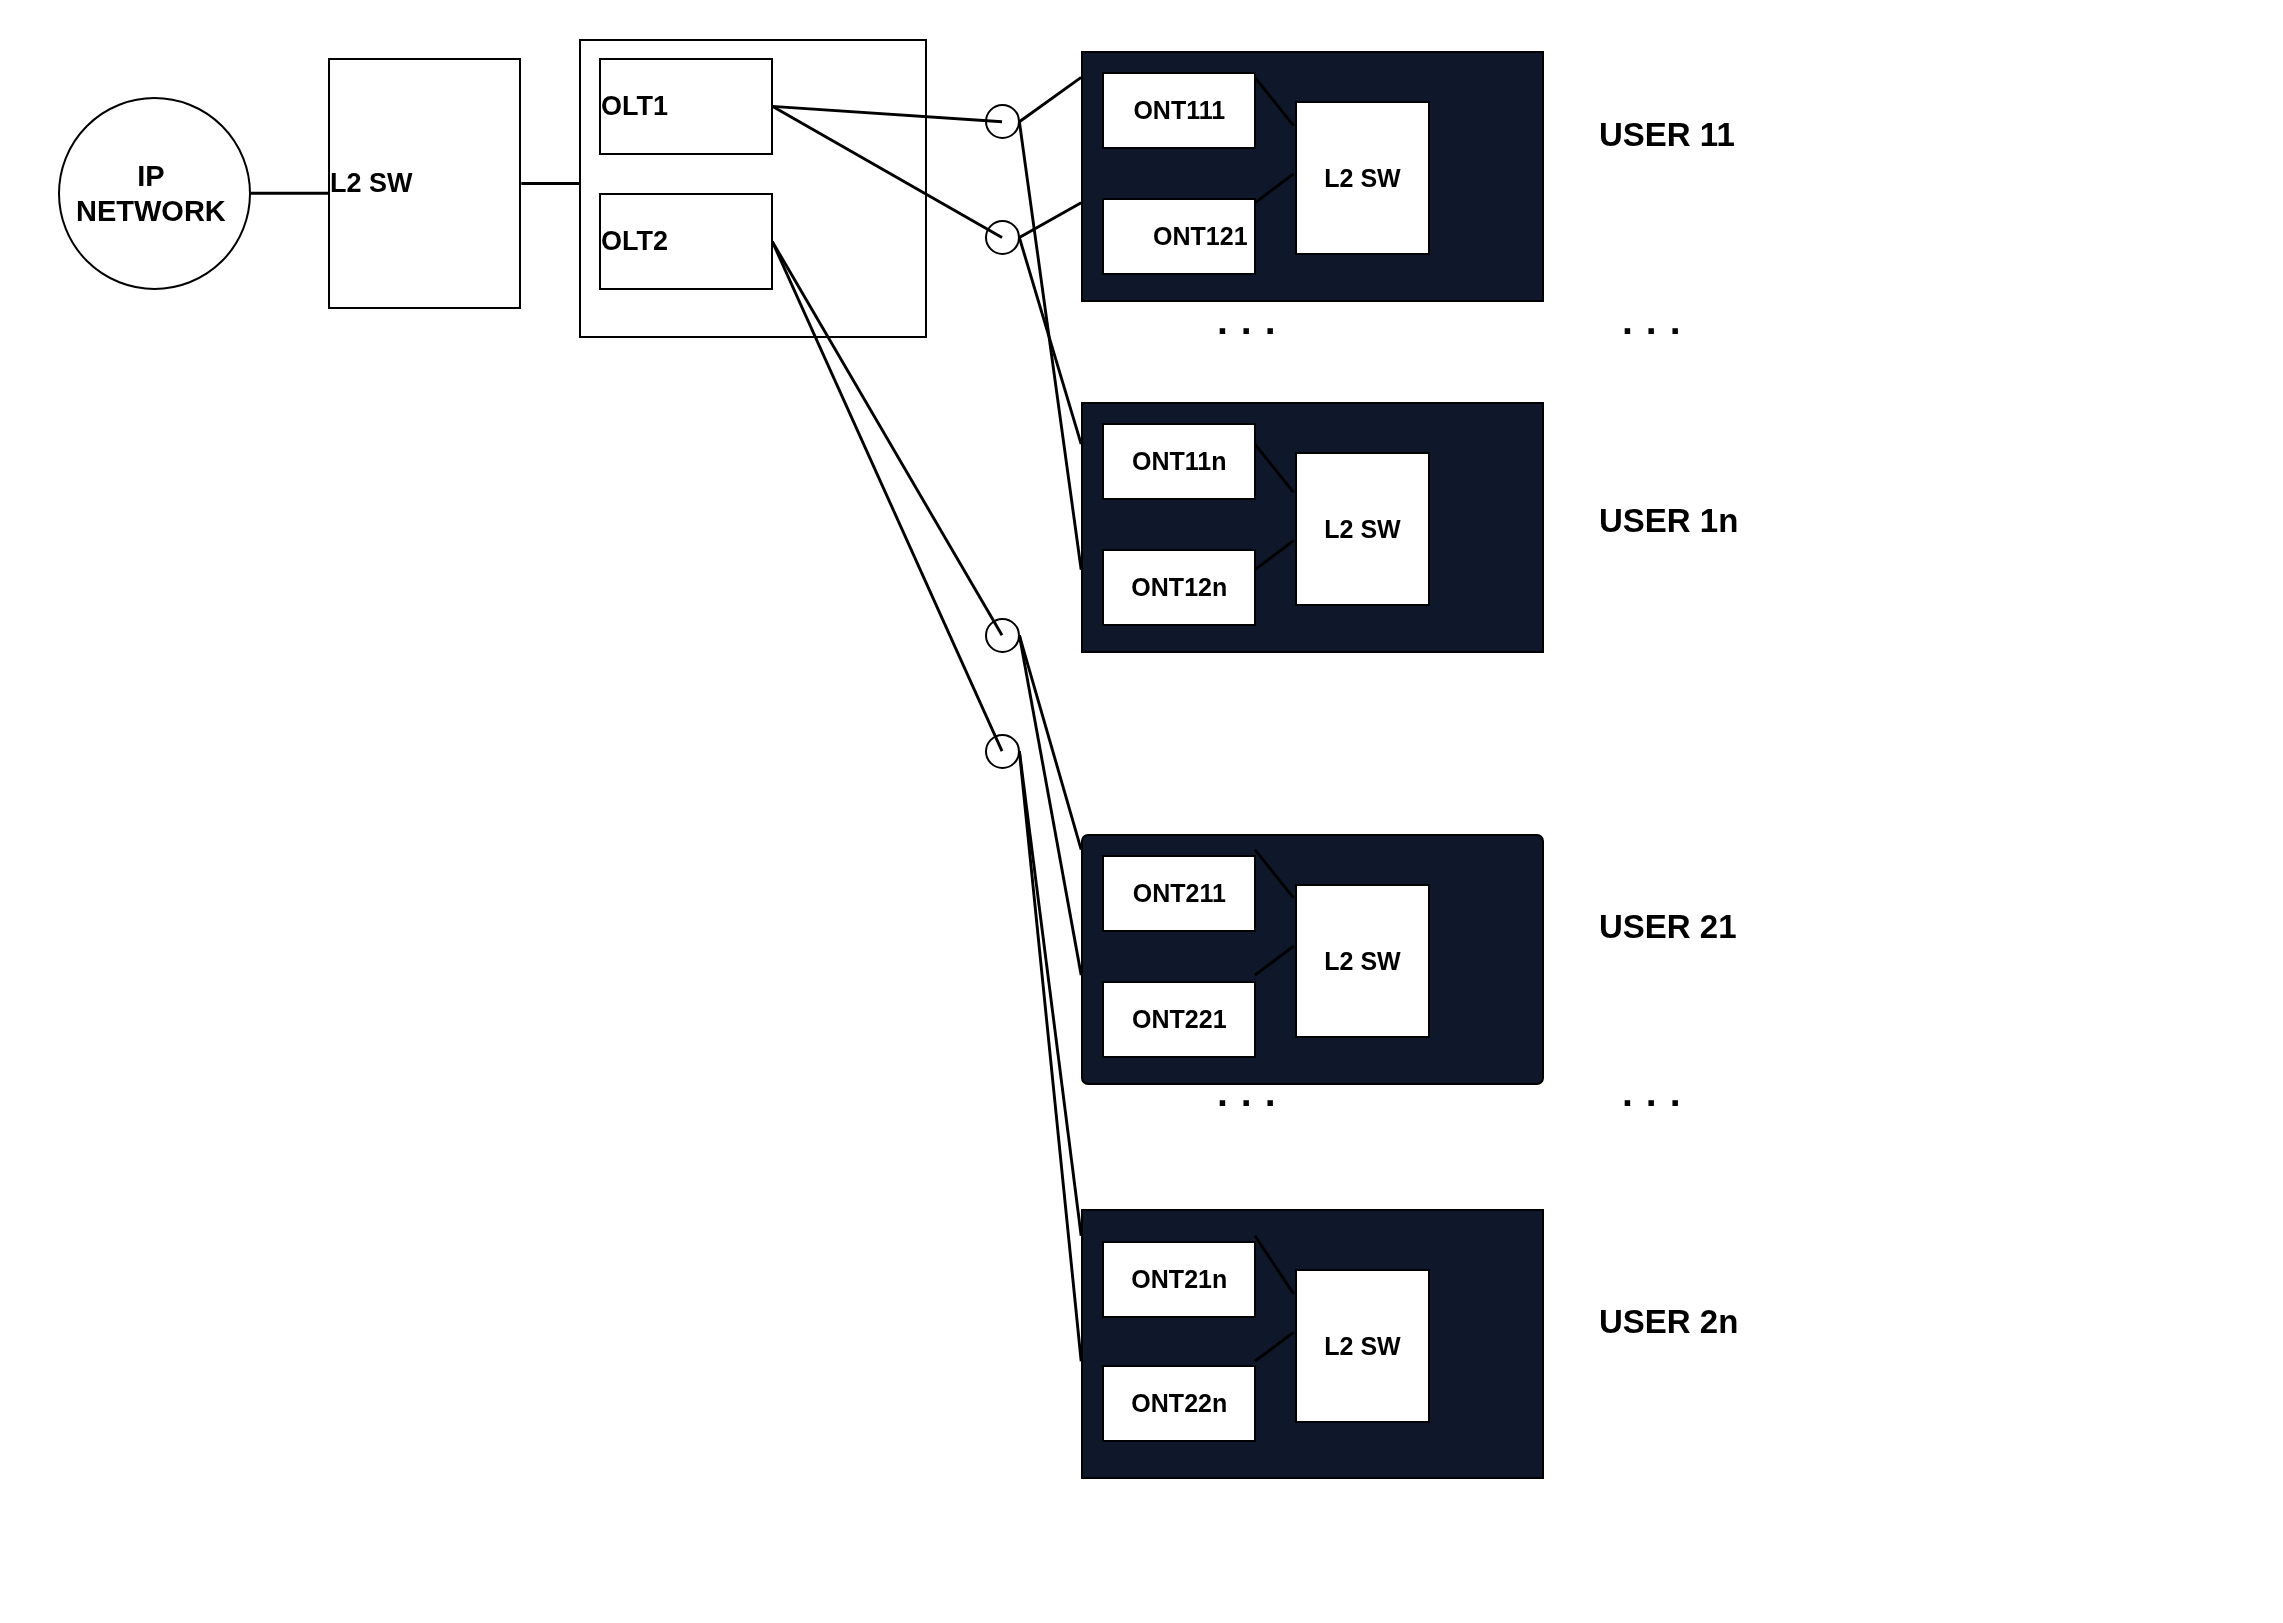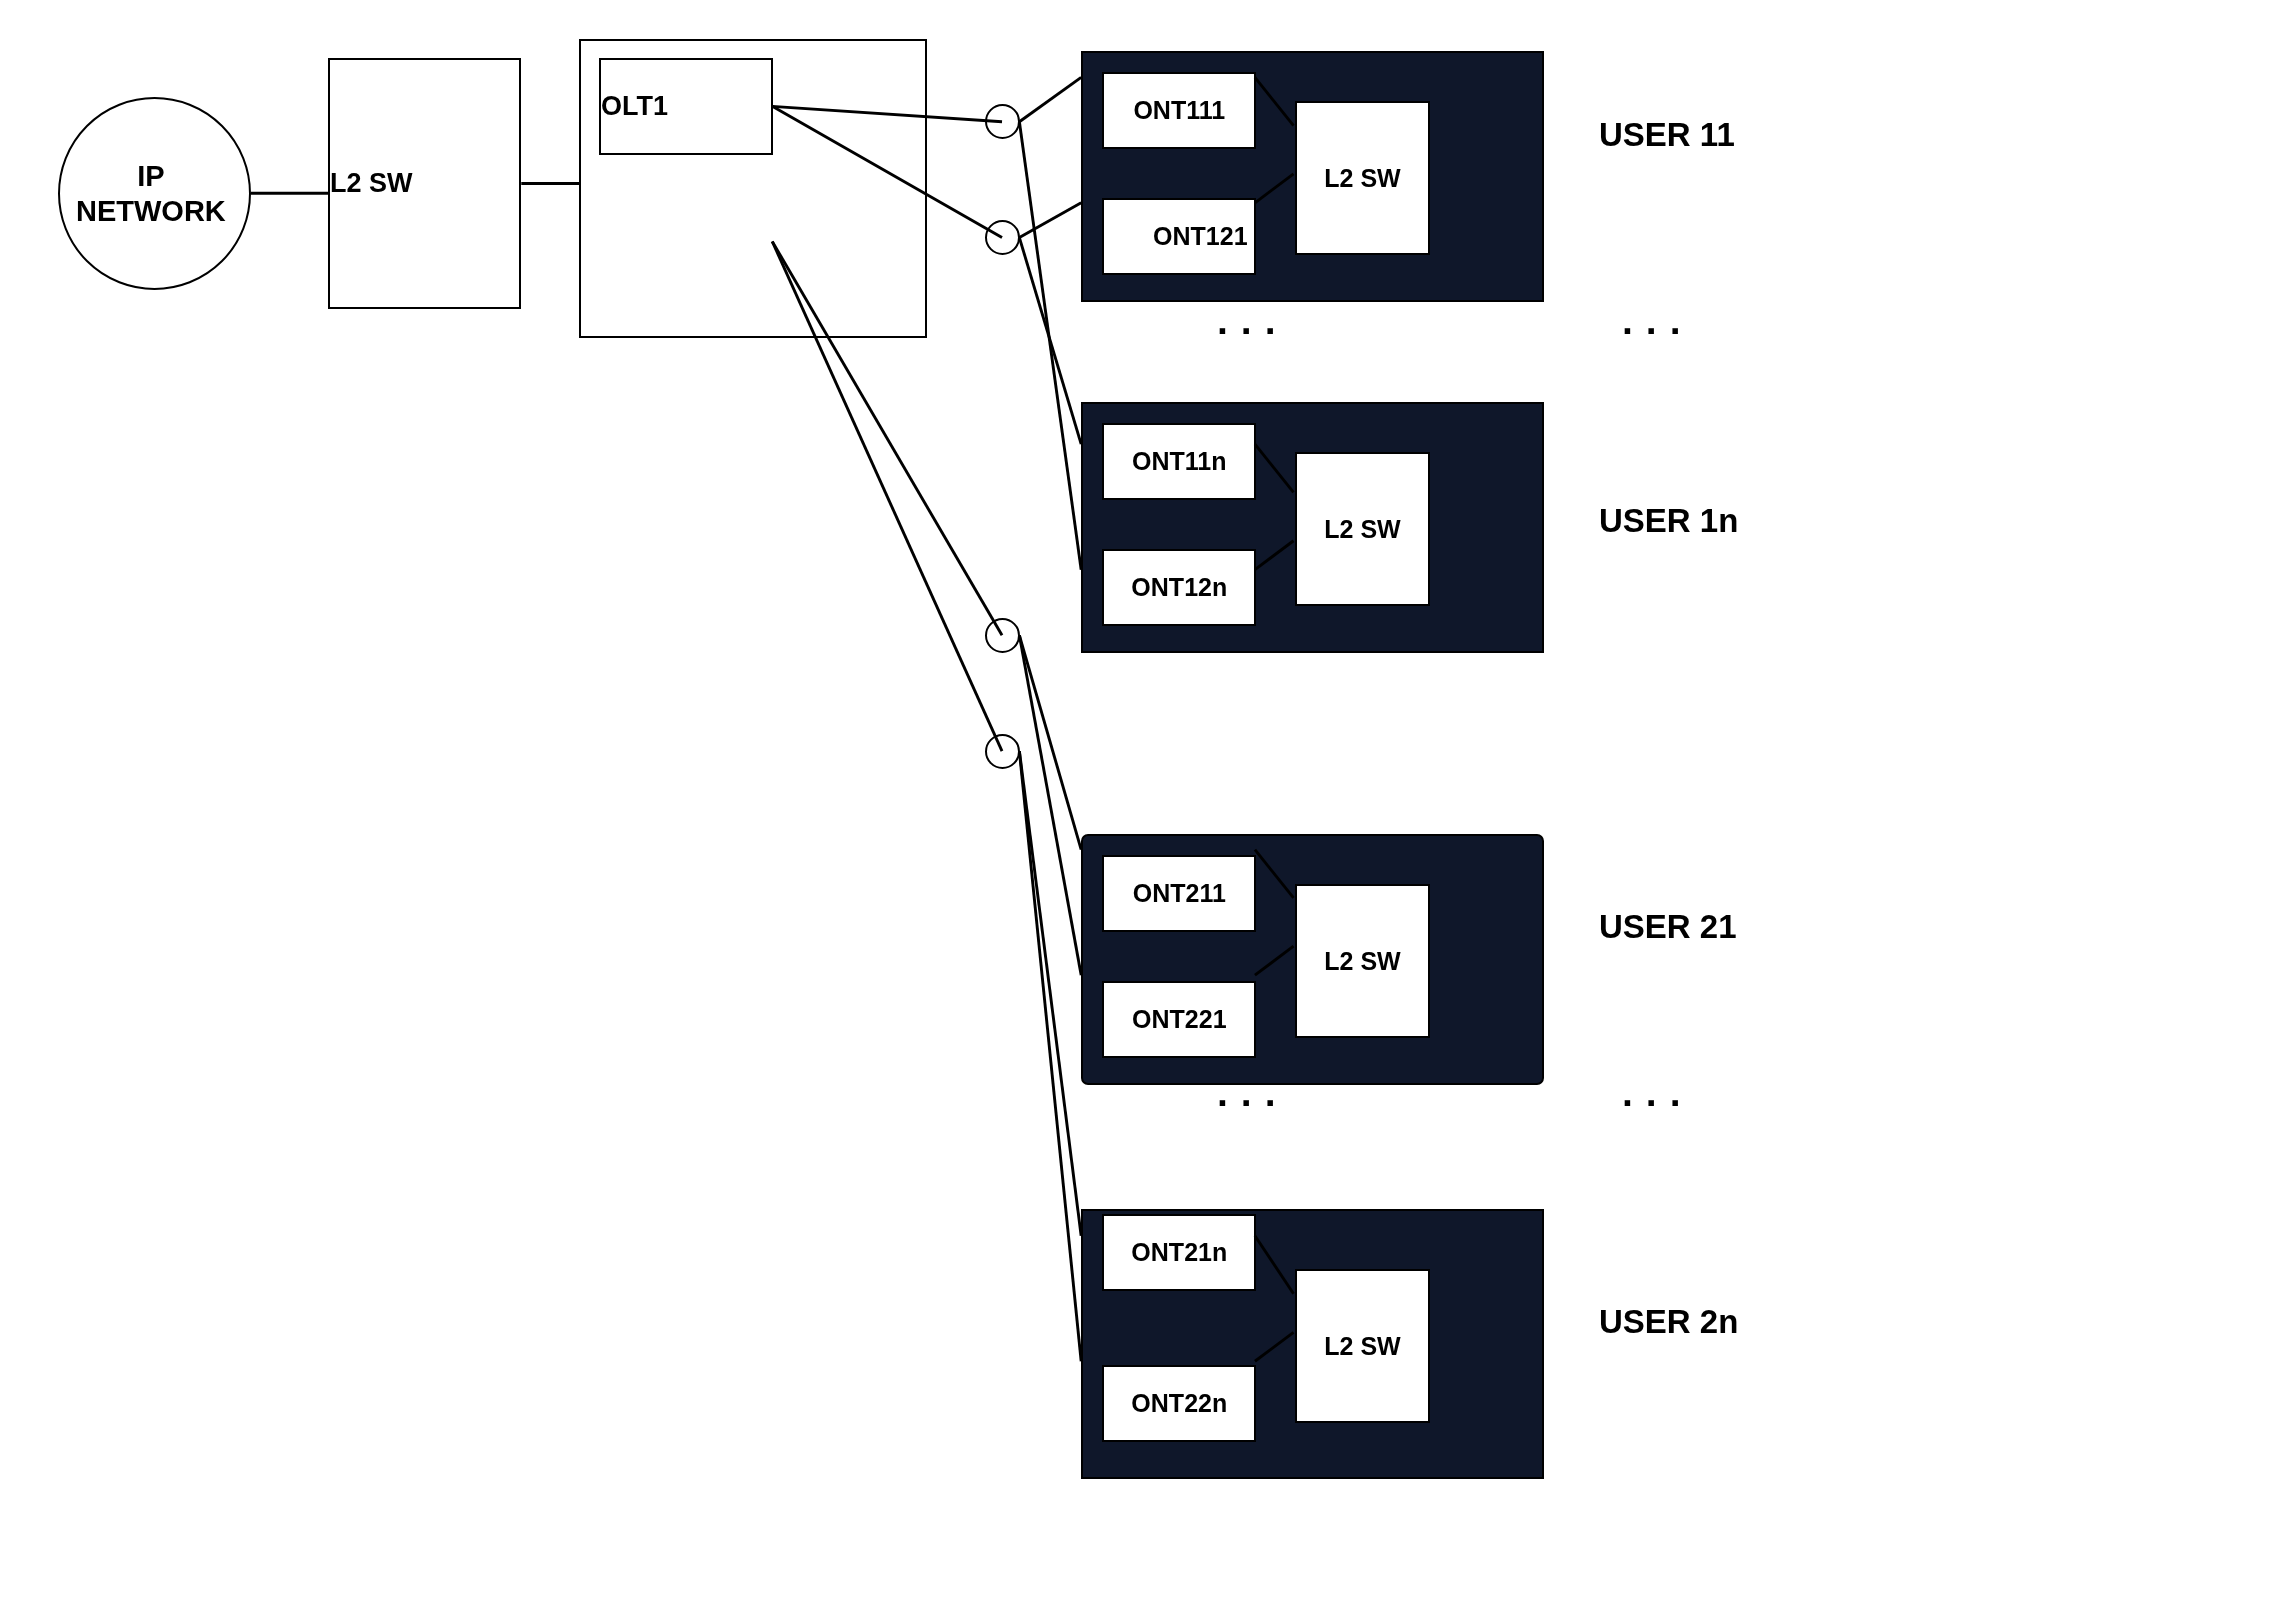--- a/index.html
+++ b/index.html
@@ -152,20 +152,23 @@
   <div class="box l2sw-main">
     <span>L2 SW</span>
   </div>
 
   <div class="olt-container"></div>
 
   <div class="box olt1">
     <span>OLT1</span>
   </div>
 
+  <div class="box olt2">
+    <span>OLT2</span>
+  </div>
 
   <div class="splitter" style="top: 104px; left: 985px;"></div>
   <div class="splitter" style="top: 220px; left: 985px;"></div>
   <div class="splitter" style="top: 618px; left: 985px;"></div>
   <div class="splitter" style="top: 734px; left: 985px;"></div>
 
   <div class="user-group" style="top:39px; left:1081px; height:251px;">
     <div class="ont-box" style="top:19.3px; left:19.3px;">
       <span>ONT111</span>
     </div>
@@ -210,21 +213,21 @@
     </div>
   </div>
   <div class="user-label" style="top:908px; left:1583px;">
     <span>USER 21</span>
   </div>
 
   <div class="dots" style="top:1081px; left:1217px;">·  ·  ·</div>
   <div class="dots" style="top:1081px; left:1622px;">·  ·  ·</div>
 
   <div class="user-group" style="top:1197px; left:1081px; height:270px;">
-    <div class="ont-box" style="top:3px; left:19.3px;">
+    <div class="ont-box" style="top:30px; left:19.3px;">
       <span>ONT21n</span>
     </div>
     <div class="ont-box" style="top:154px; left:19.3px;">
       <span>ONT22n</span>
     </div>
     <div class="l2sw-small" style="top:58px; left:212px;">
       <span>L2 SW</span>
     </div>
   </div>
   <div class="user-label" style="top:1303px; left:1583px;">

